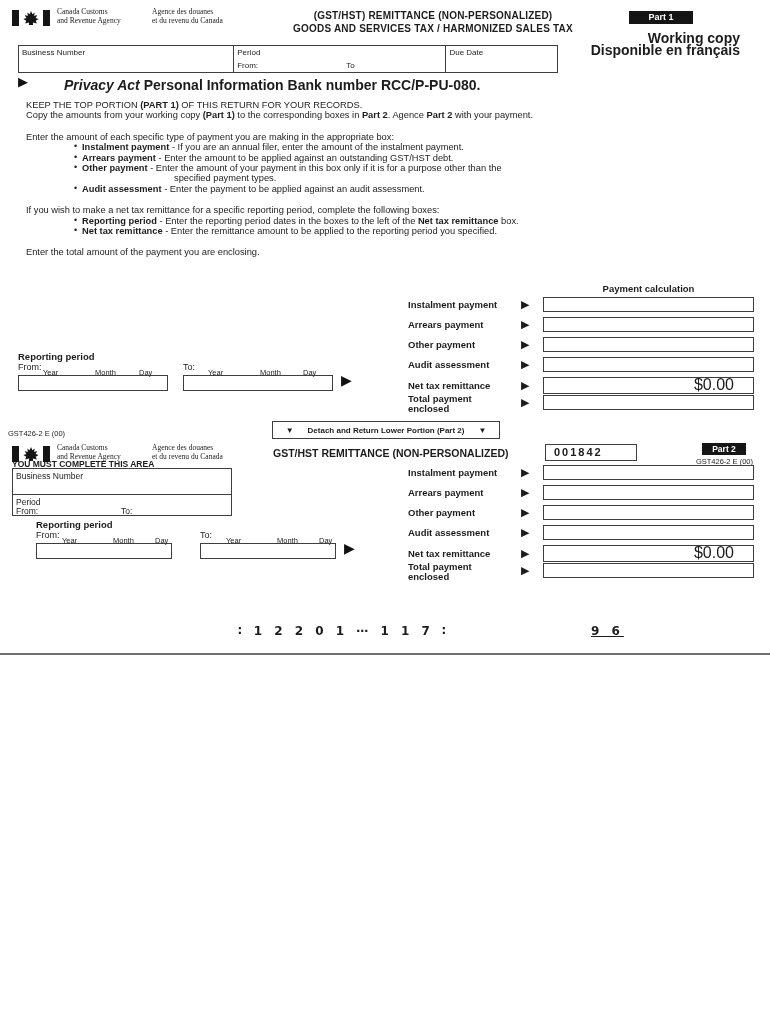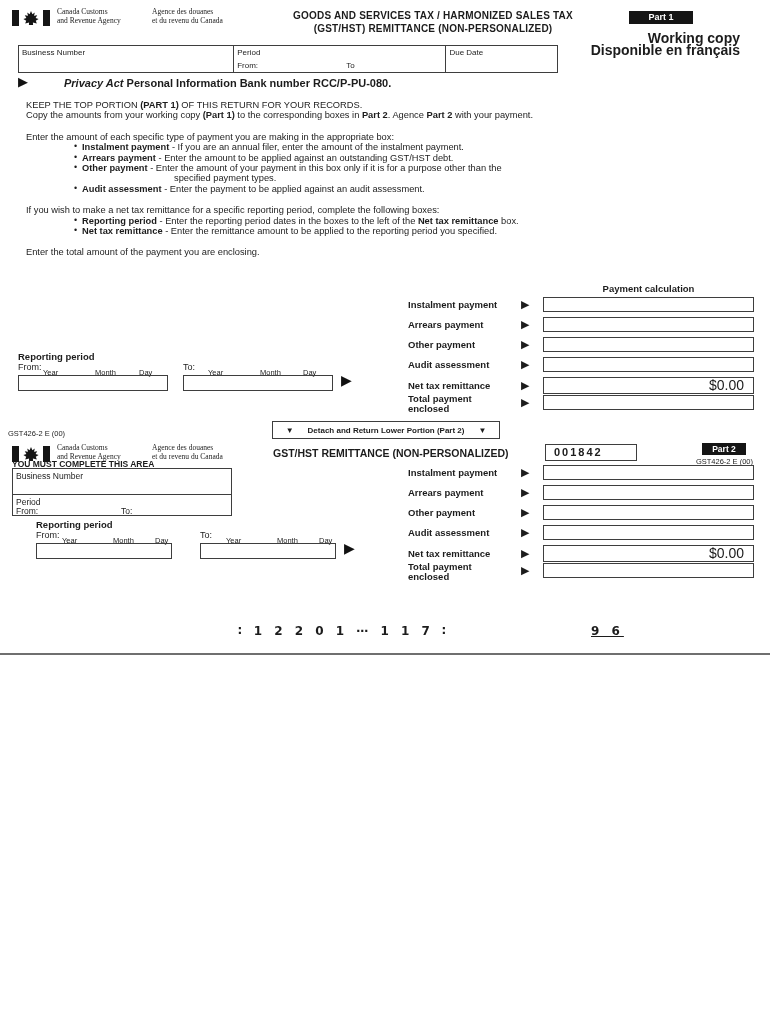--- a/index.html
+++ b/index.html
@@ -12,34 +12,34 @@
   .part-badge{background:#151515;color:#fff;font-weight:bold;font-size:9px;line-height:13px;text-align:center;}
   .wcopy{font-weight:bold;font-size:14px;text-align:right;white-space:nowrap;}
   
   .infobox{border:1.5px solid #3e3e3e;display:flex;}
   .cell{position:relative;border-right:1.5px solid #3e3e3e;}
   .cell:last-child{border-right:none;}
   .cl{font-size:8px;position:absolute;top:2px;left:3px;white-space:nowrap;}
   .fl{font-size:8px;position:absolute;white-space:nowrap;}
   
   .arrow{color:#111;}
-  .priv{font-size:11px;white-space:nowrap;}
+  .priv{font-size:14px;white-space:nowrap;}
   .instr{font-size:9.3px;line-height:10.4px;width:650px;}
   .instr .gap{height:11px;}
   .instr .bullet{padding-left:56px;position:relative;}
   .instr .blt{position:absolute;left:48px;top:-1px;font-size:9px;}
   .instr .cont{padding-left:148px;}
   
   .pc-head{font-weight:bold;font-size:9.5px;text-align:center;}
   .plabel{position:absolute;left:408px;width:112px;font-weight:bold;font-size:9.5px;line-height:15px;}
   .plabel.two{width:85px;line-height:9.5px;top:-1px;}
   .parrow{position:absolute;left:521px;top:0px;font-size:11px;line-height:15px;}
   .pbox{position:absolute;left:543px;width:211px;height:15px;border:1.4px solid #3e3e3e;box-sizing:border-box;}
   .pbox.tall{height:17px;}
-  .amount{font-size:14px;line-height:14px;text-align:right;padding-right:9px;}
+  .amount{font-size:16px;line-height:14px;text-align:right;padding-right:19px;}
   
   .rp-title{font-weight:bold;font-size:9.5px;white-space:nowrap;}
   .rp-sub{font-size:9px;white-space:nowrap;}
   .rp-ymd{font-size:7.5px;white-space:nowrap;}
   .rp-box{border:1.4px solid #3e3e3e;box-sizing:border-box;height:16px;}
   .tiny{font-size:7.5px;white-space:nowrap;}
   
   .banner{border:1.5px solid #3e3e3e;display:flex;align-items:center;justify-content:center;
           font-weight:bold;font-size:8px;gap:14px;box-sizing:border-box;}
   .serialbox{border:1.5px solid #3e3e3e;font-weight:bold;font-size:11px;letter-spacing:2px;
@@ -63,22 +63,22 @@
   </div>
   <div class="abs" style="left:57px;top:8px;">
     <div class="agency-line">Canada Customs</div>
     <div class="agency-line">and Revenue Agency</div>
   </div>
   <div class="abs" style="left:152px;top:8px;">
     <div class="agency-line">Agence des douanes</div>
     <div class="agency-line">et du revenu du Canada</div>
   </div>
   <div class="abs form-title" style="left:268px;top:10px;width:330px;">
+    <div>(GST/HST) REMITTANCE (NON-PERSONALIZED)</div>
     <div>GOODS AND SERVICES TAX / HARMONIZED SALES TAX</div>
-    <div>(GST/HST) REMITTANCE (NON-PERSONALIZED)</div>
   </div>
   <div class="abs part-badge" style="left:629px;top:11px;width:64px;height:13px;">Part 1</div>
   <div class="abs wcopy" style="left:570px;top:30px;width:170px;">Working copy</div>
   <div class="abs wcopy" style="left:570px;top:42px;width:170px;">Disponible en français</div>
 
   <div class="abs infobox" style="left:18px;top:45px;width:538px;height:26px;">
     <div class="cell" style="width:215px;">
       <span class="cl">Business Number</span>
     </div>
     <div class="cell" style="width:212px;">

